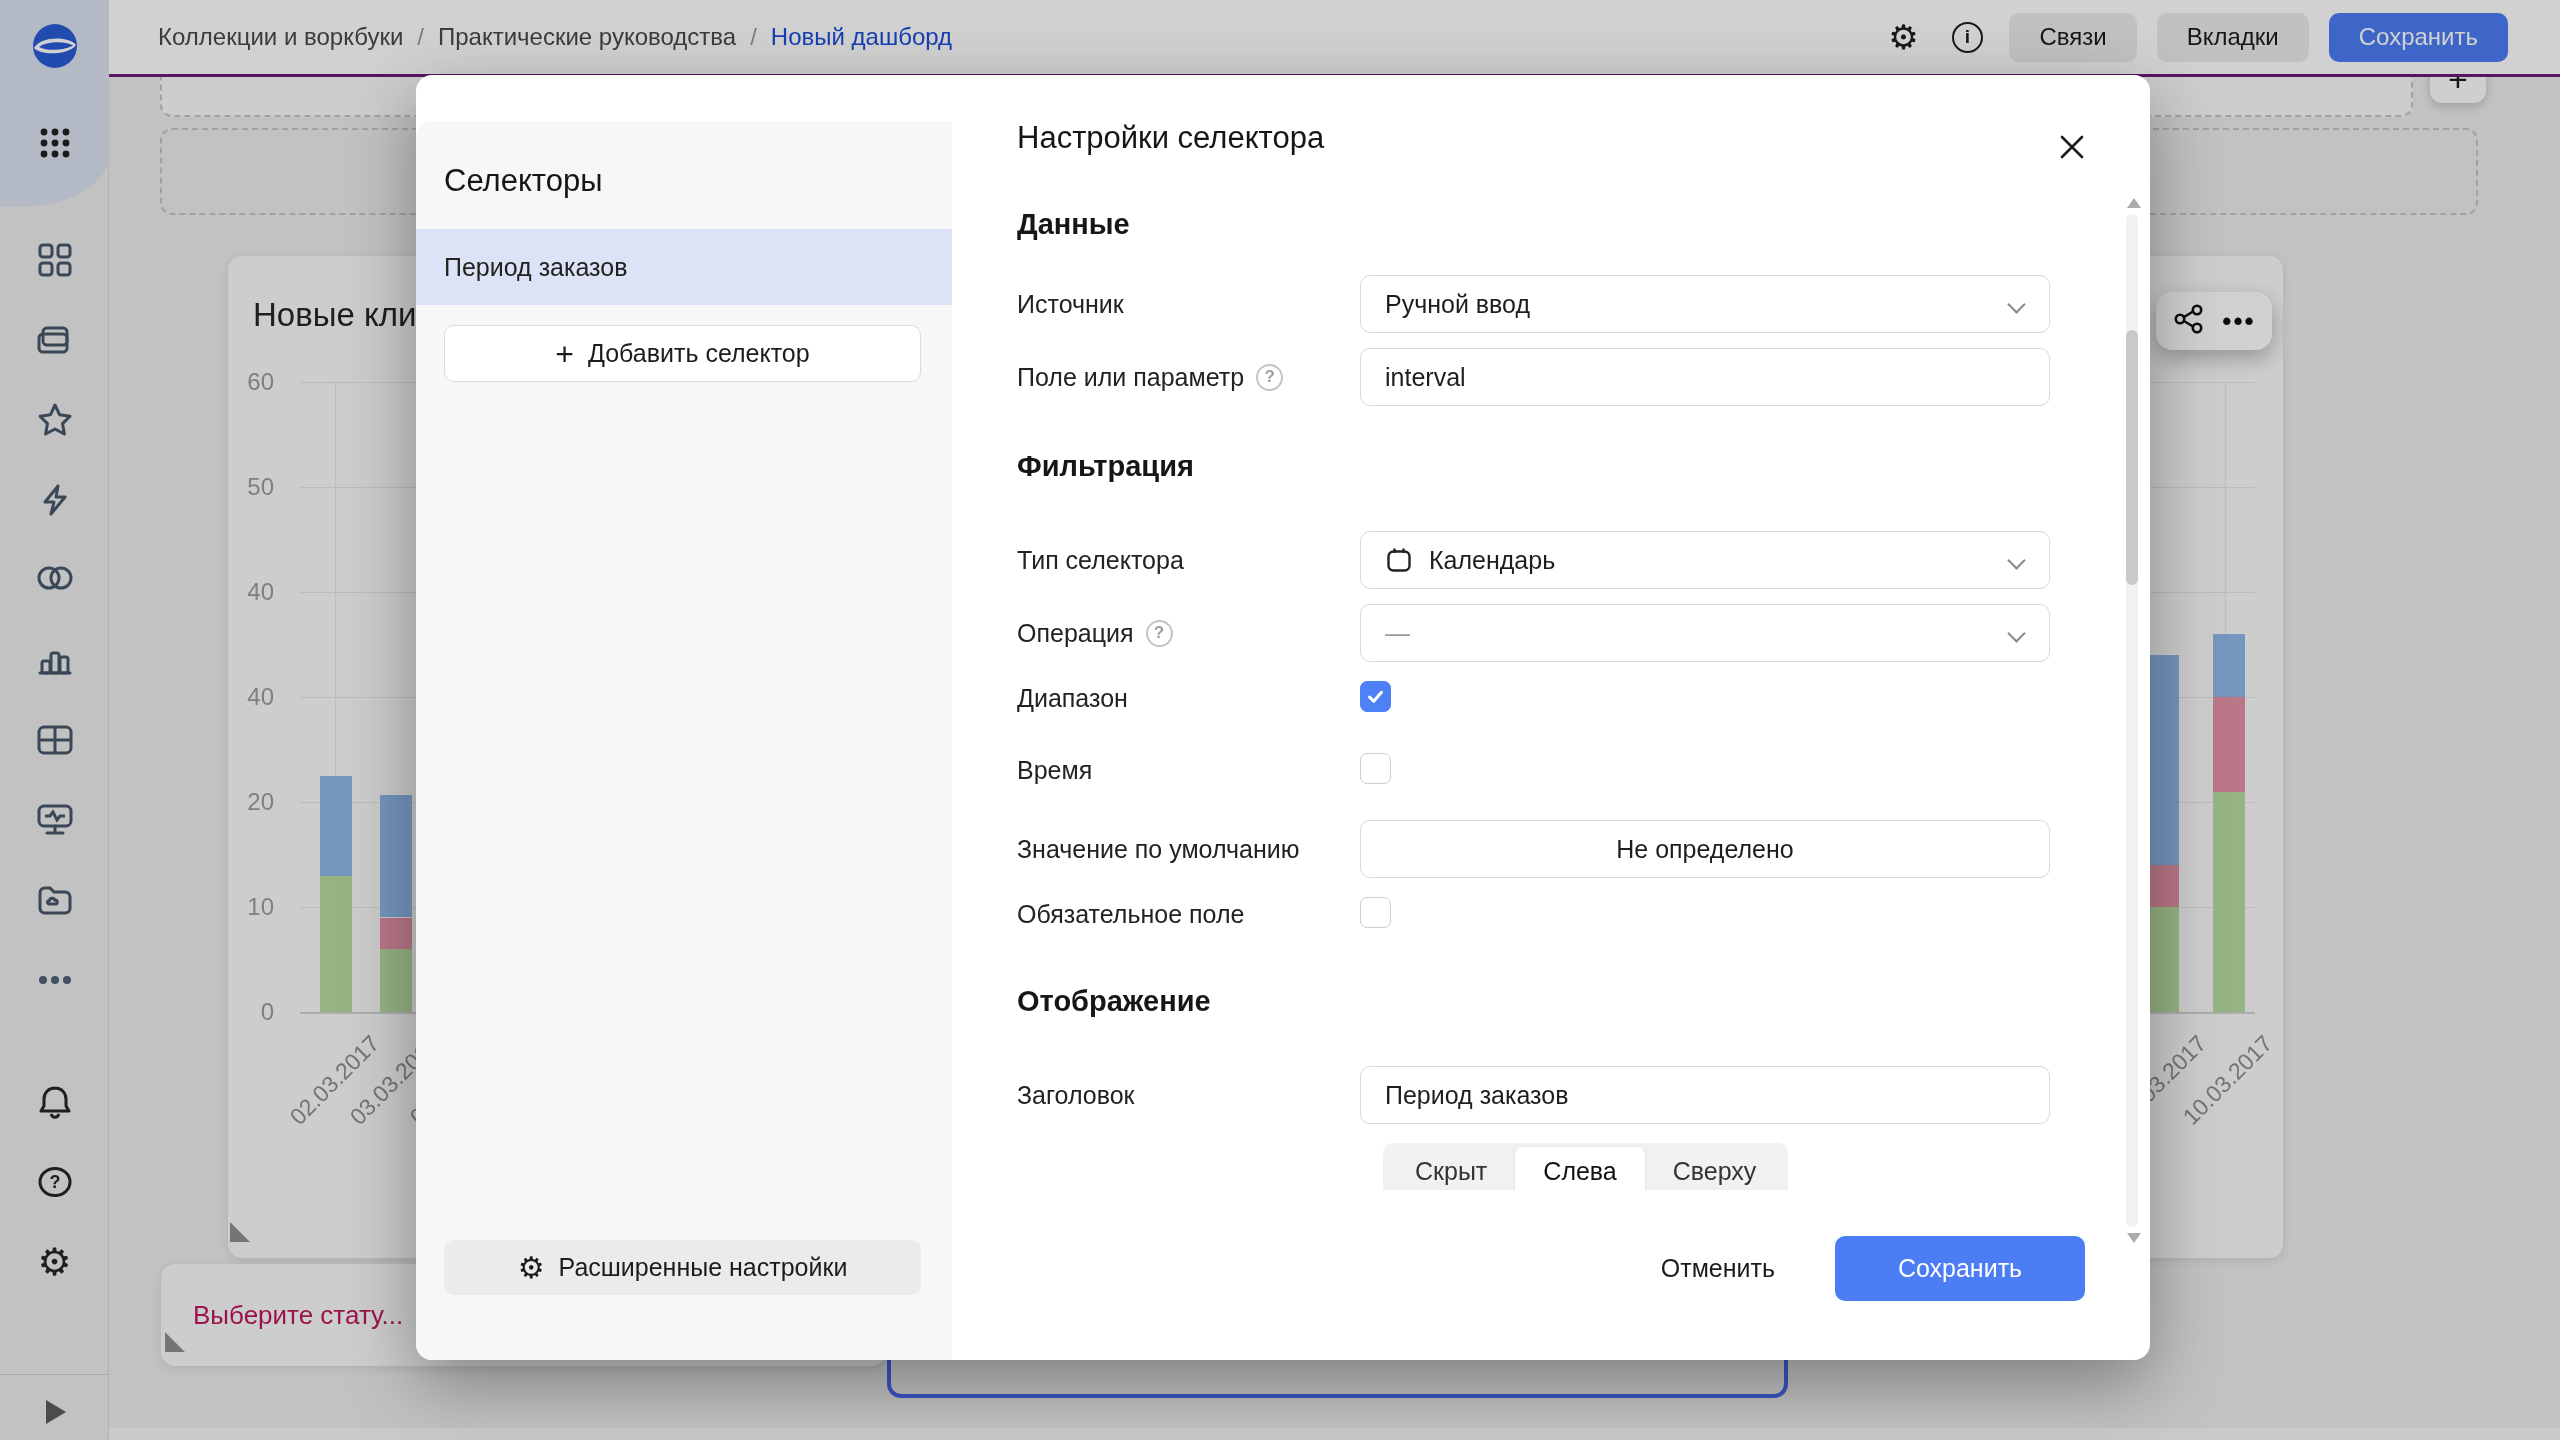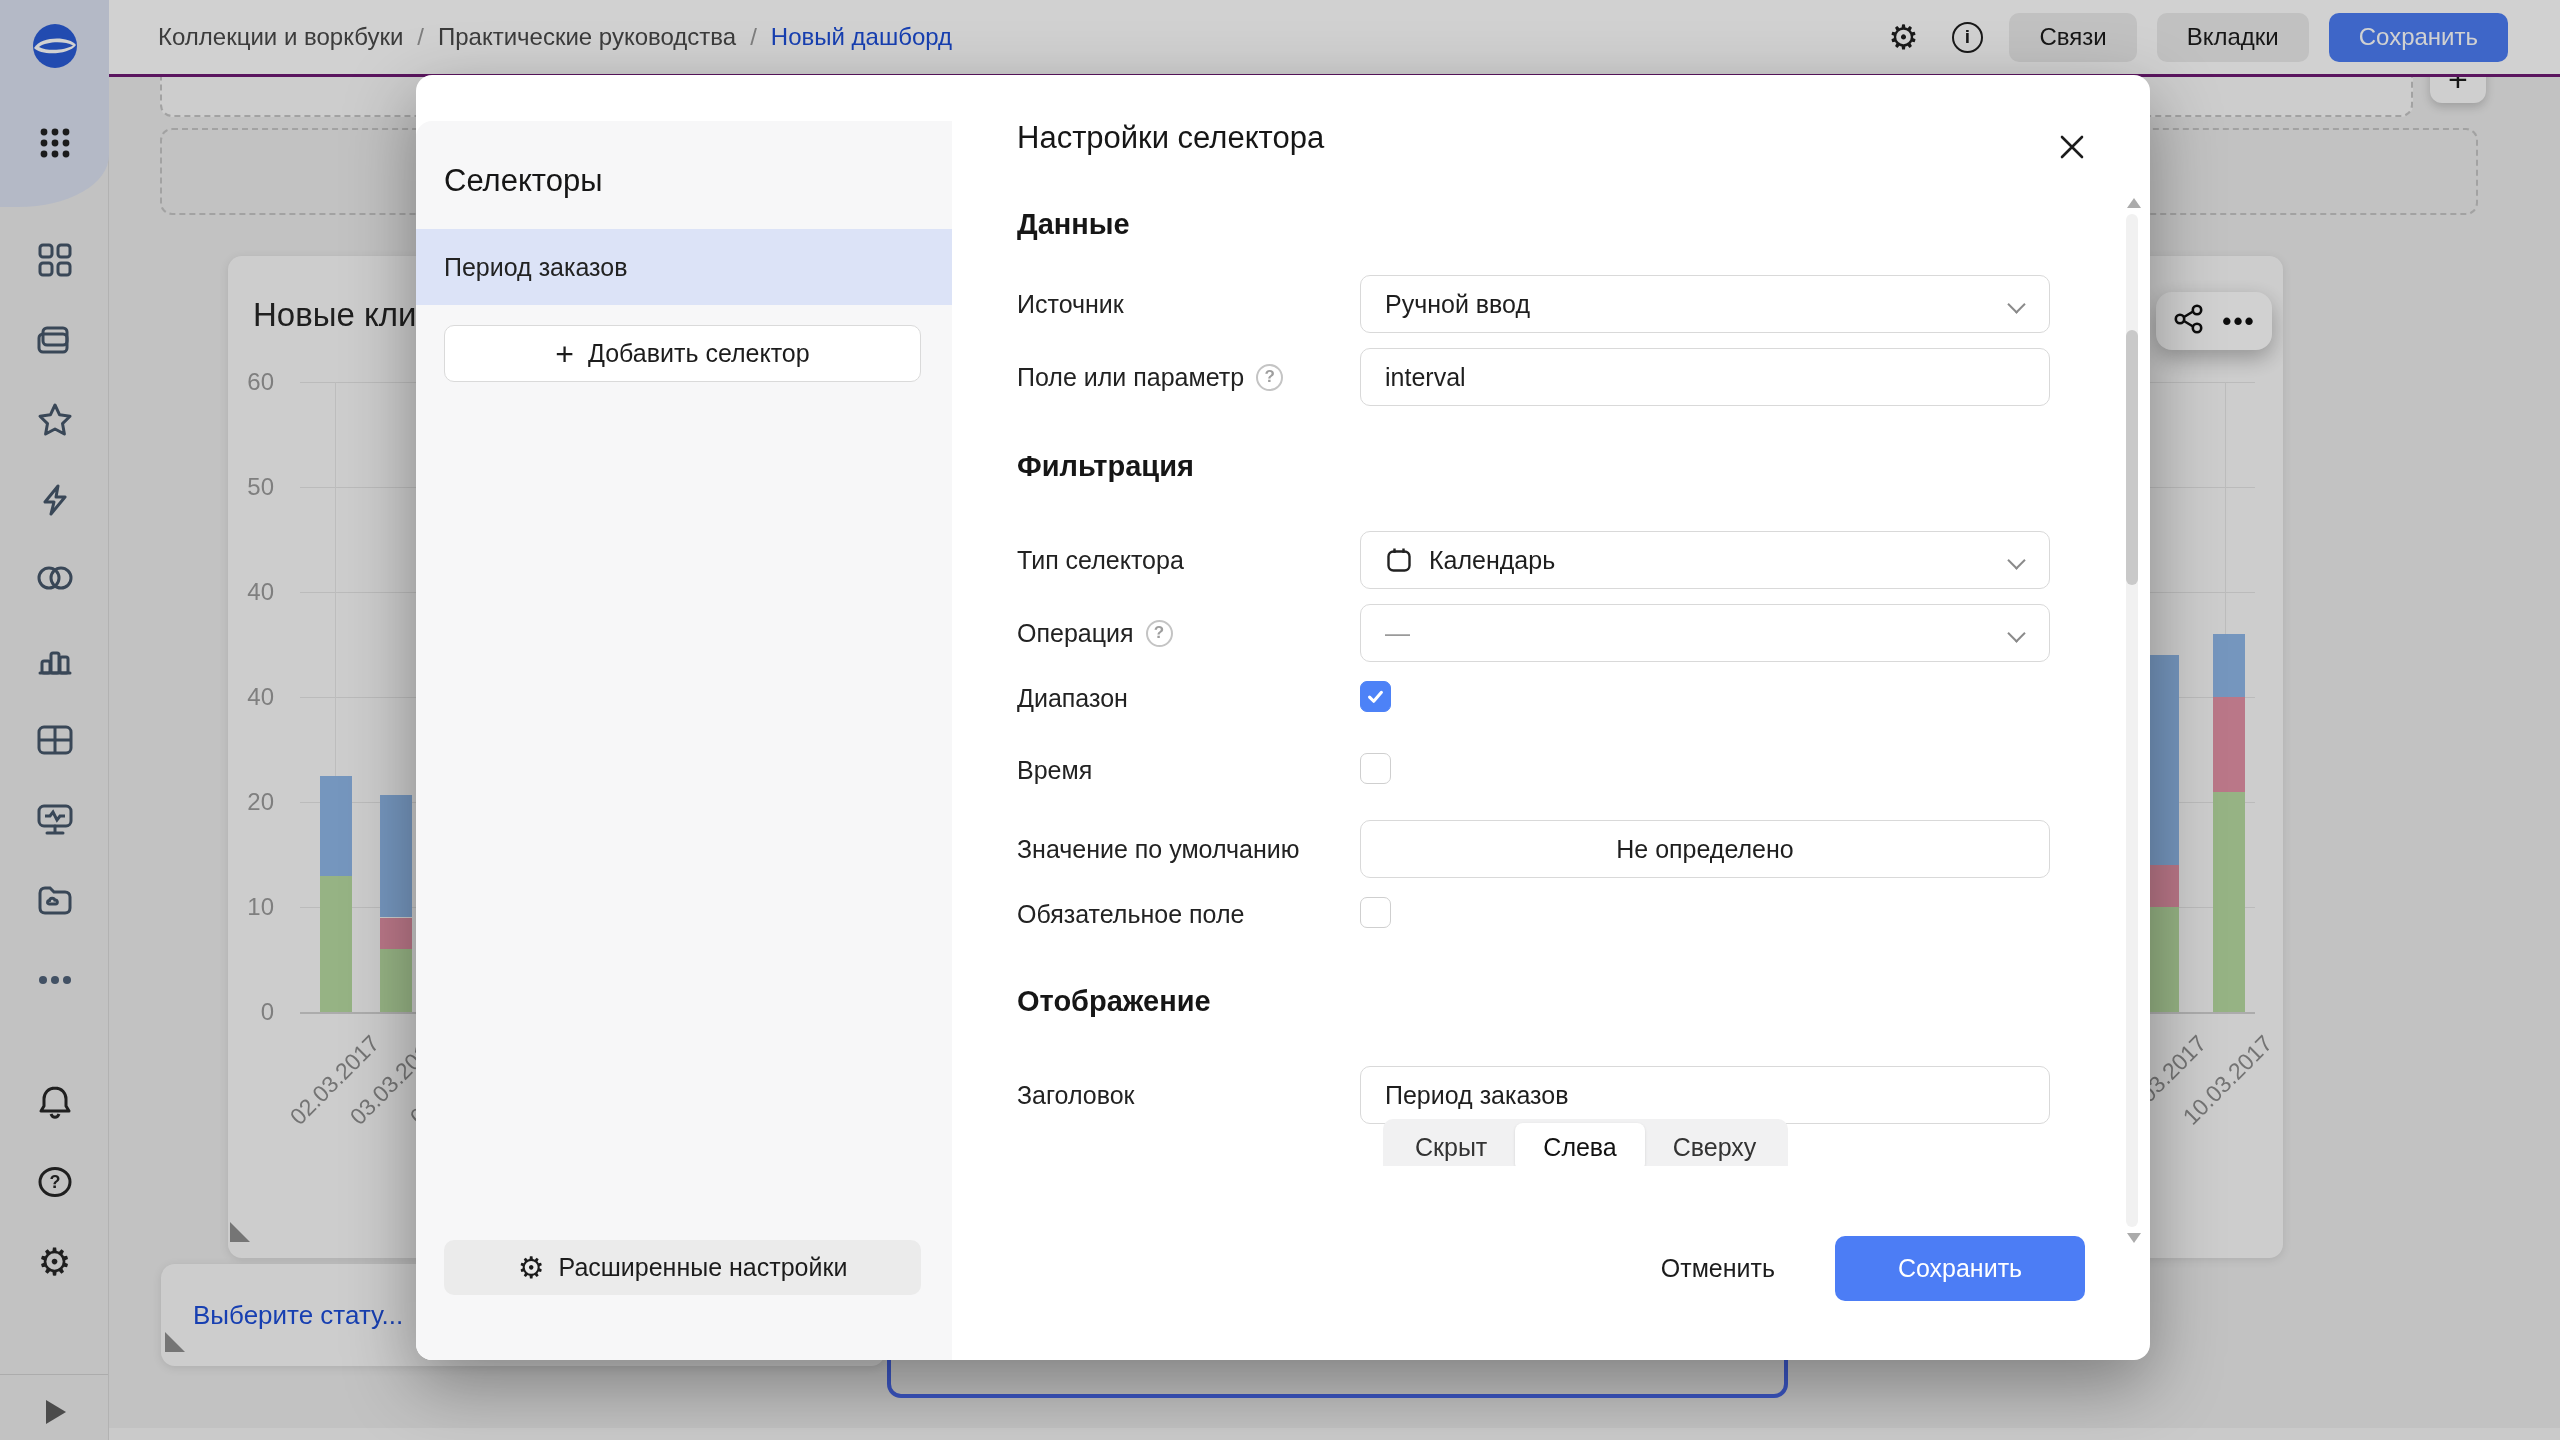--- a/index.html
+++ b/index.html
@@ -53,21 +53,21 @@
   .barseg { position:absolute; }
   .xlabel { position:absolute; width:190px; text-align:right; font-size:23px; color:#8e8e8e;
     transform:rotate(-45deg); transform-origin:top right; white-space:nowrap; }
   .widget-pill { position:absolute; left:1928px; top:36px; width:116px; height:58px; background:#ffffff;
     border-radius:16px; box-shadow:0 8px 22px rgba(0,0,0,.28); display:flex; align-items:center;
     justify-content:center; gap:16px; }
   .dots3 { font-size:26px; letter-spacing:2px; color:#111; font-weight:700; line-height:0; }
   .resize-handle { position:absolute; width:0; height:0;
     border-bottom:20px solid #8f8f8f; border-right:20px solid transparent; }
   .sel-card { left:161px; top:1264px; width:724px; height:102px; }
-  .sel-placeholder { position:absolute; left:32px; top:36px; font-size:26px; color:#1d4ed8; }
+  .sel-placeholder { position:absolute; left:32px; top:36px; font-size:26px; color:#be185d; }
   .drop-box { position:absolute; left:887px; top:1336px; width:901px; height:62px;
     border:4px solid #4869ef; border-radius:14px; }
   .bottom-strip { position:absolute; left:0; right:0; bottom:0; height:12px; background:#f7f7f7; }
 
   
   .dim { position:absolute; inset:0; background:rgba(0,0,0,0.18); z-index:6; }
 
   
   .modal { position:absolute; left:416px; top:75px; width:1734px; height:1285px; background:#fff;
     border-radius:16px; box-shadow:0 24px 70px rgba(0,0,0,.35); z-index:10; display:flex; }
@@ -98,21 +98,21 @@
   .select .chev { position:absolute; right:26px; top:22px; width:13px; height:13px;
     border-right:2.5px solid #8a8a8a; border-bottom:2.5px solid #8a8a8a; transform:rotate(45deg); }
   .muted { color:#9a9a9a; }
   .btn-field { justify-content:center; }
   .qmark { width:27px; height:27px; border:2px solid #c4c4c4; border-radius:50%; flex:none;
     display:flex; align-items:center; justify-content:center; font-size:17px; font-weight:700; color:#9e9e9e; }
   .checkbox { width:31px; height:31px; border-radius:7px; border:1.5px solid #cfcfcf; background:#fff;
     display:flex; align-items:center; justify-content:center; }
   .checkbox.checked { background:#4d82f7; border-color:#4d82f7; }
   .cal-ic { margin-right:16px; flex:none; display:flex; }
-  .seg-clip { position:absolute; left:408px; top:1044px; width:690px; height:47px; overflow:hidden;padding-left:23px; }
+  .seg-clip { position:absolute; left:408px; top:1068px; width:690px; height:47px; overflow:hidden;padding-left:23px; }
   .segmented { display:inline-flex; background:#f1f1f2; border-radius:10px; padding:4px; height:56px; }
   .seg-opt { padding:0 28px; display:flex; align-items:center; font-size:25px; color:#333; border-radius:8px; }
   .seg-opt.active { background:#fff; color:#111; box-shadow:0 1px 3px rgba(0,0,0,.12); }
 
   .m-scrollbar { position:absolute; right:8px; top:121px; width:18px; height:1049px; }
   .sb-arrow-up, .sb-arrow-dn { position:absolute; left:3px; width:0; height:0;
     border-left:7px solid transparent; border-right:7px solid transparent; }
   .sb-arrow-up { top:2px; border-bottom:10px solid #ababab; }
   .sb-arrow-dn { bottom:2px; border-top:10px solid #ababab; }
   .sb-track { position:absolute; left:2px; top:18px; bottom:18px; width:12px; background:#f1f1f1; border-radius:7px; }

